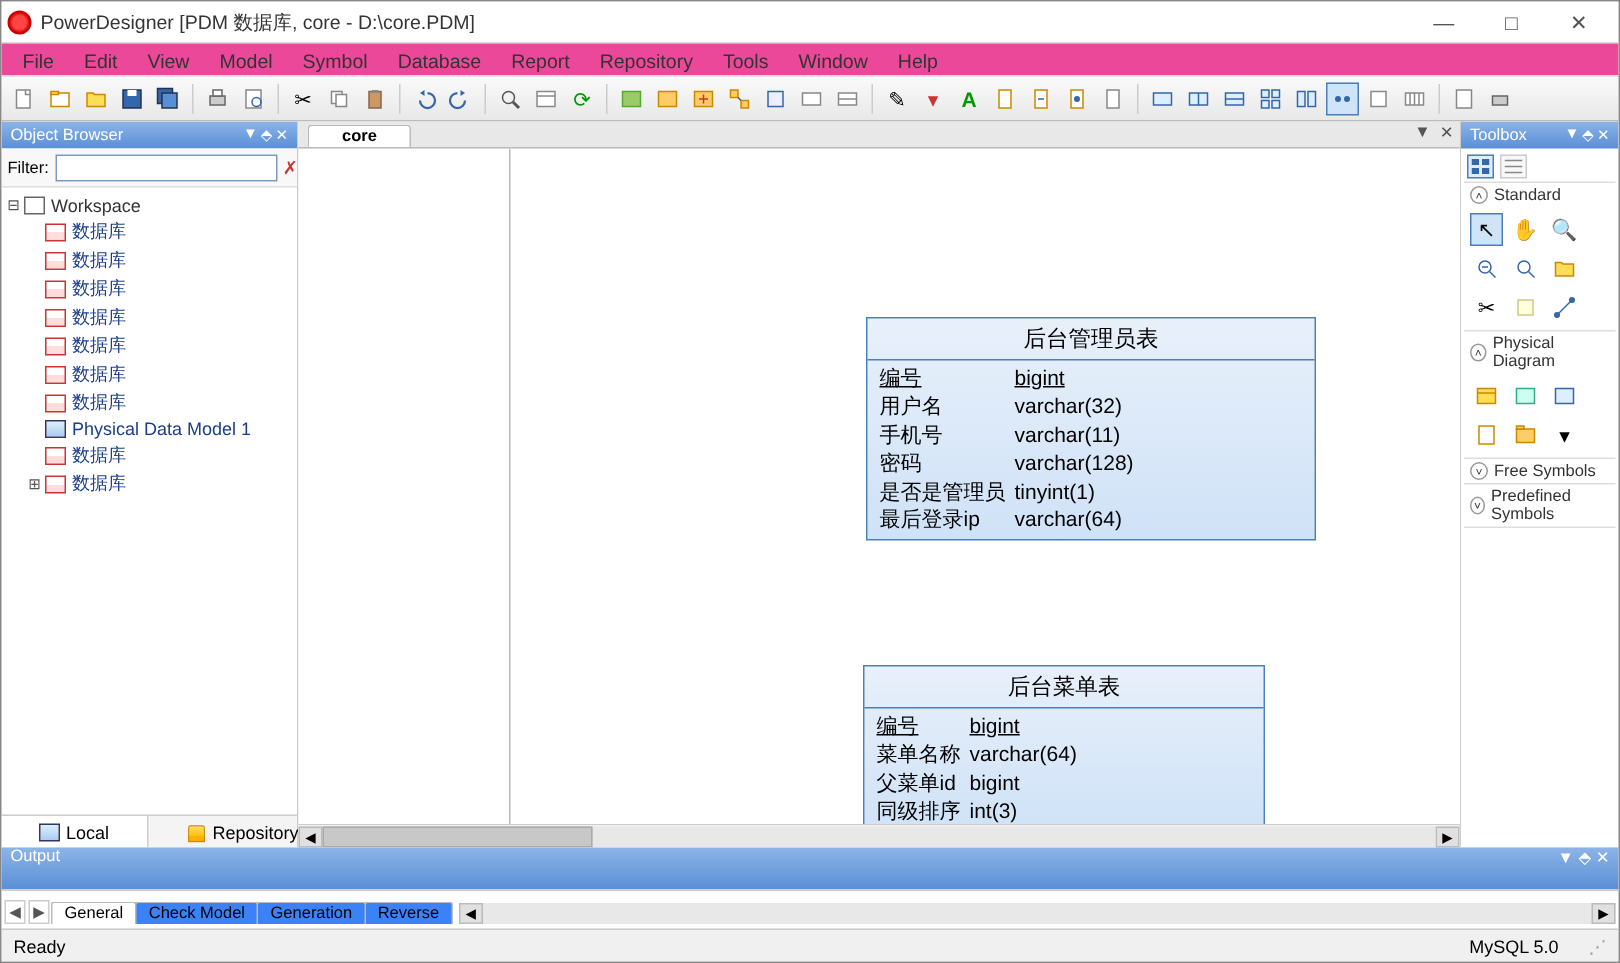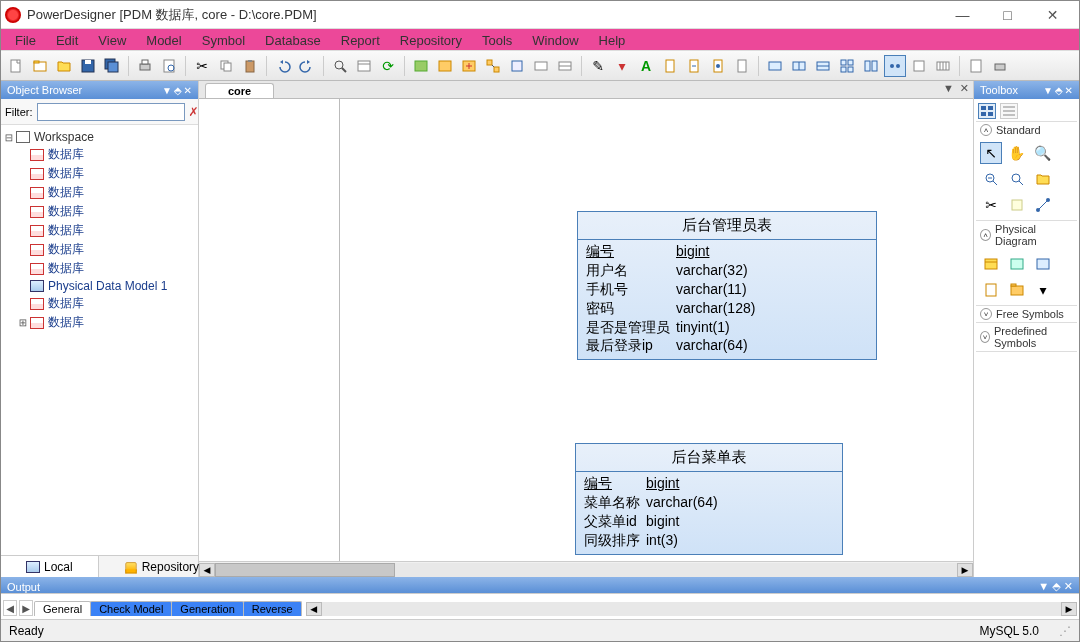--- a/index.html
+++ b/index.html
@@ -72,21 +72,21 @@
 .tbx-view-btn { width: 18px; height: 16px; border: 1px solid #ccc; background: #f8f8f8; cursor: pointer; display:flex; align-items:center; justify-content:center;}
 .tbx-view-btn.active { border-color: #4a7fb8; background: #e0ecf8; }
 .tbx-section { border-bottom: 1px solid #ddd; }
 .tbx-section .tbx-head { display: flex; align-items: center; padding: 2px 4px; font-size: 11px; color: #333; cursor: pointer; gap: 4px; }
 .tbx-section .tbx-head .chev { width: 12px; height: 12px; border: 1px solid #999; border-radius: 50%; display: flex; align-items: center; justify-content: center; font-size: 8px; }
 .tbx-tools { display: flex; flex-wrap: wrap; gap: 4px; padding: 4px; }
 .tbx-tool { width: 22px; height: 22px; display: flex; align-items: center; justify-content: center; border: 1px solid transparent; cursor: pointer; font-size: 14px; }
 .tbx-tool.active { border-color: #4a7fb8; background: #d0e4f8; }
 
 
-.output-header { height: 16px; background: linear-gradient(#8cb4e8, #5a8fd6); color: #fff; font-size: 11px; padding: 0 6px; display: flex; align-items: flex-end; justify-content: space-between; }
+.output-header { height: 28px; background: linear-gradient(#8cb4e8, #5a8fd6); color: #fff; font-size: 11px; padding: 0 6px; display: flex; align-items: flex-start; justify-content: space-between; }
 .output-body { height: 26px; background: #fff; border-top: 1px solid #ccc; display: flex; align-items: flex-end; }
 .output-tabs { display: flex; align-items: center; height: 22px; padding-left: 2px; gap: 0; }
 .out-arrow { width: 14px; height: 16px; display: flex; align-items: center; justify-content: center; font-size: 10px; color: #555; cursor: pointer; border: 1px solid #ccc; margin-right: 2px; }
 .out-tab { padding: 1px 8px; font-size: 11px; border: 1px solid #bbb; border-bottom: none; background: #3b82f6; cursor: pointer; border-radius: 2px 2px 0 0; margin-left: -1px; }
 .out-tab.active { background: #fff; }
 .output-scroll { flex: 1; height: 16px; margin: 0 2px 2px 4px; display:flex; align-items:center;}
 .output-scroll .sb-btn { width: 16px; height: 14px; background: #e0e0e0; border: 1px solid #bbb; font-size: 9px; display:flex;align-items:center;justify-content:center;}
 .output-scroll .sb-track { flex:1; height:14px; background:#e8e8e8;}
 
 

